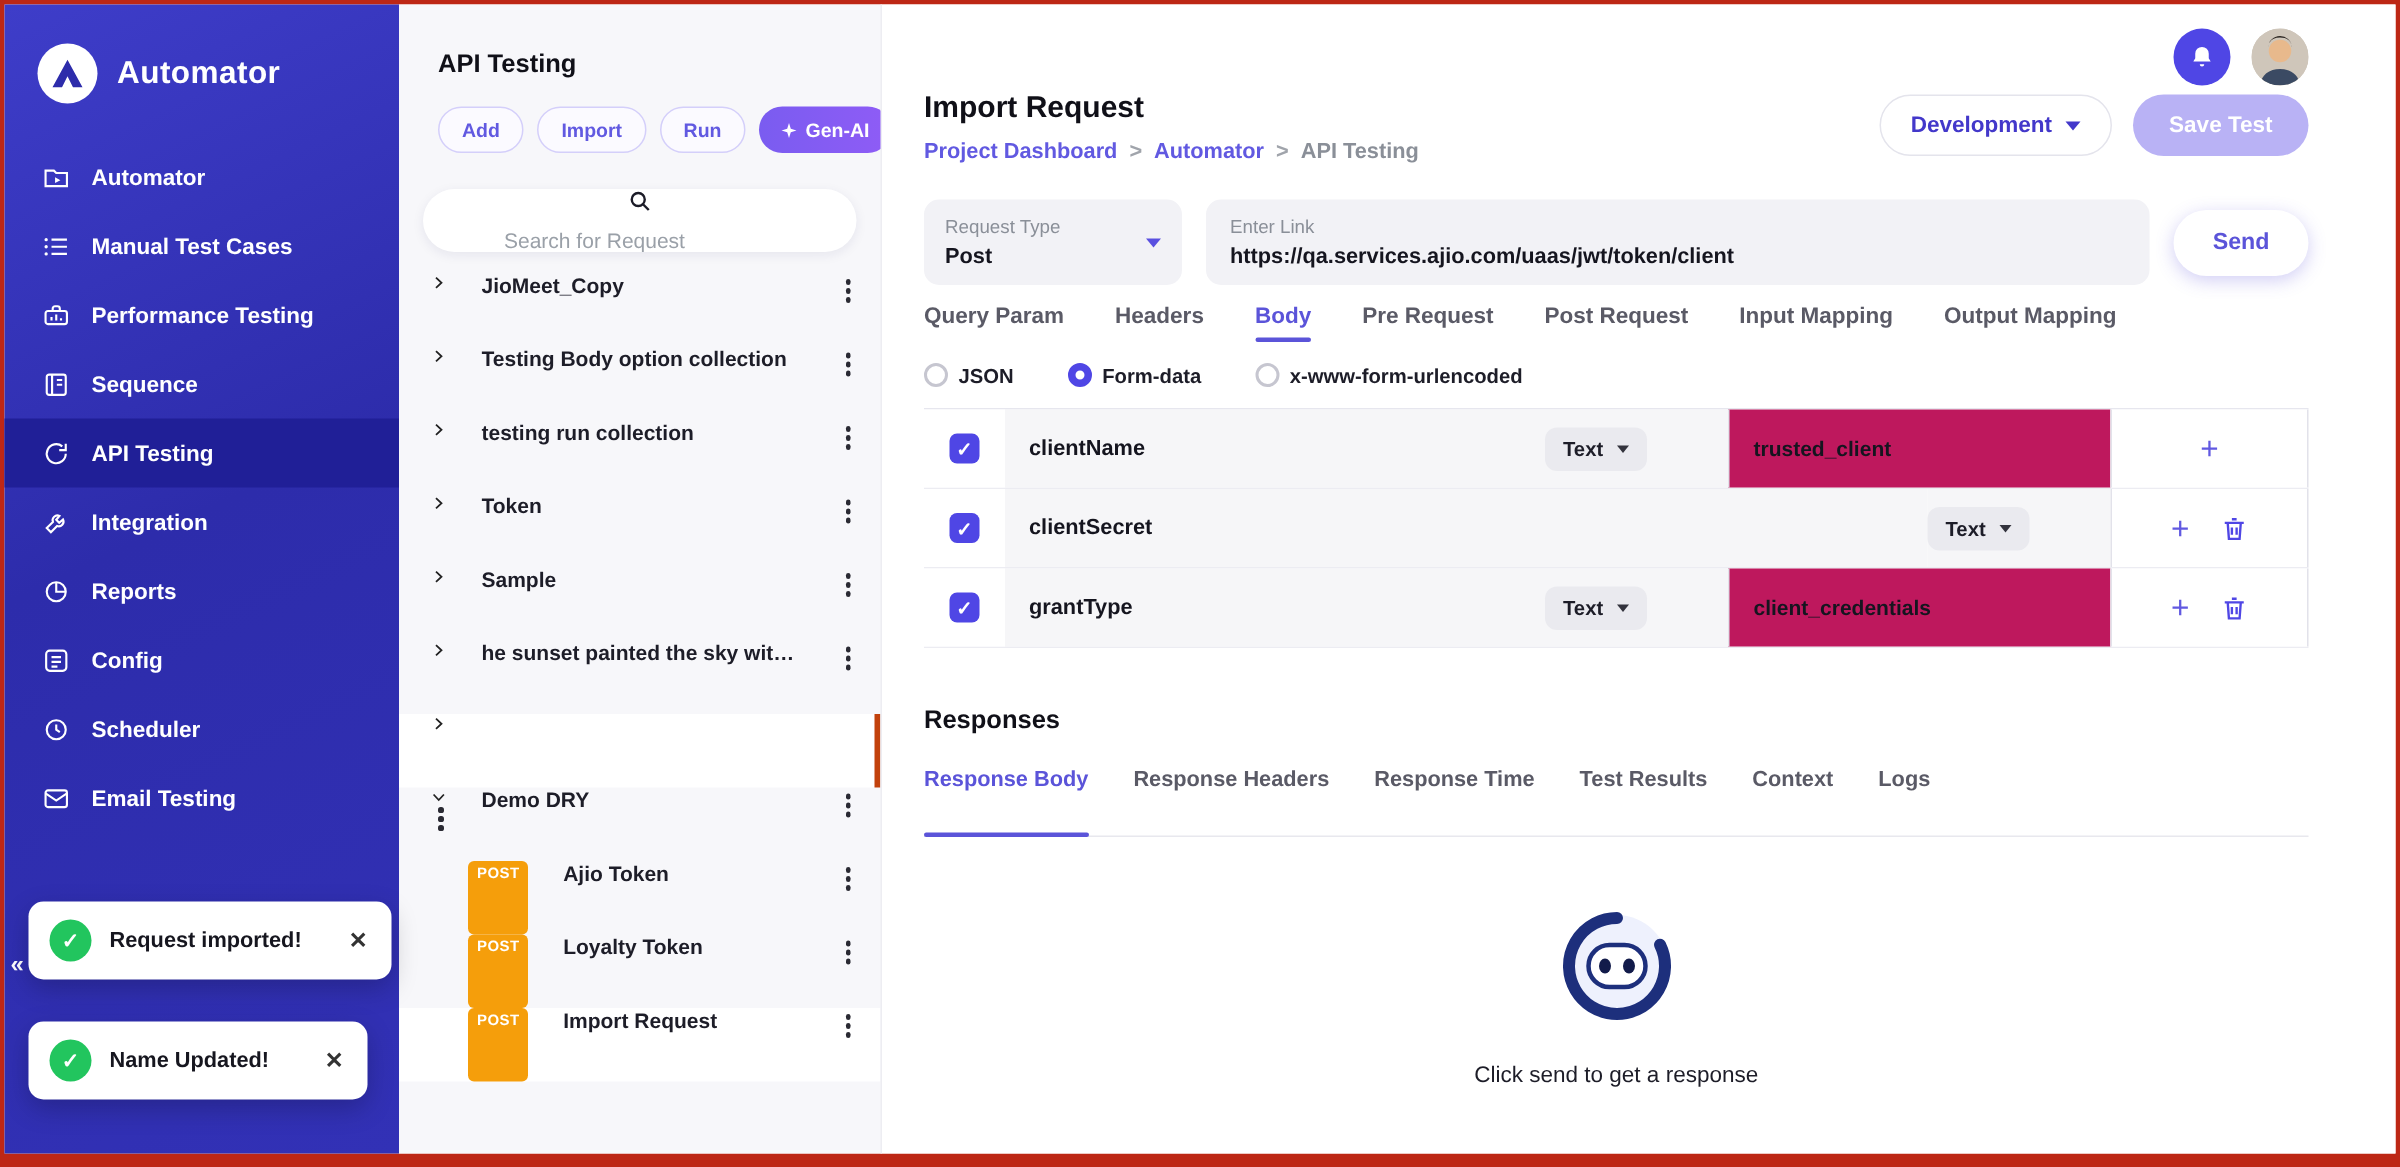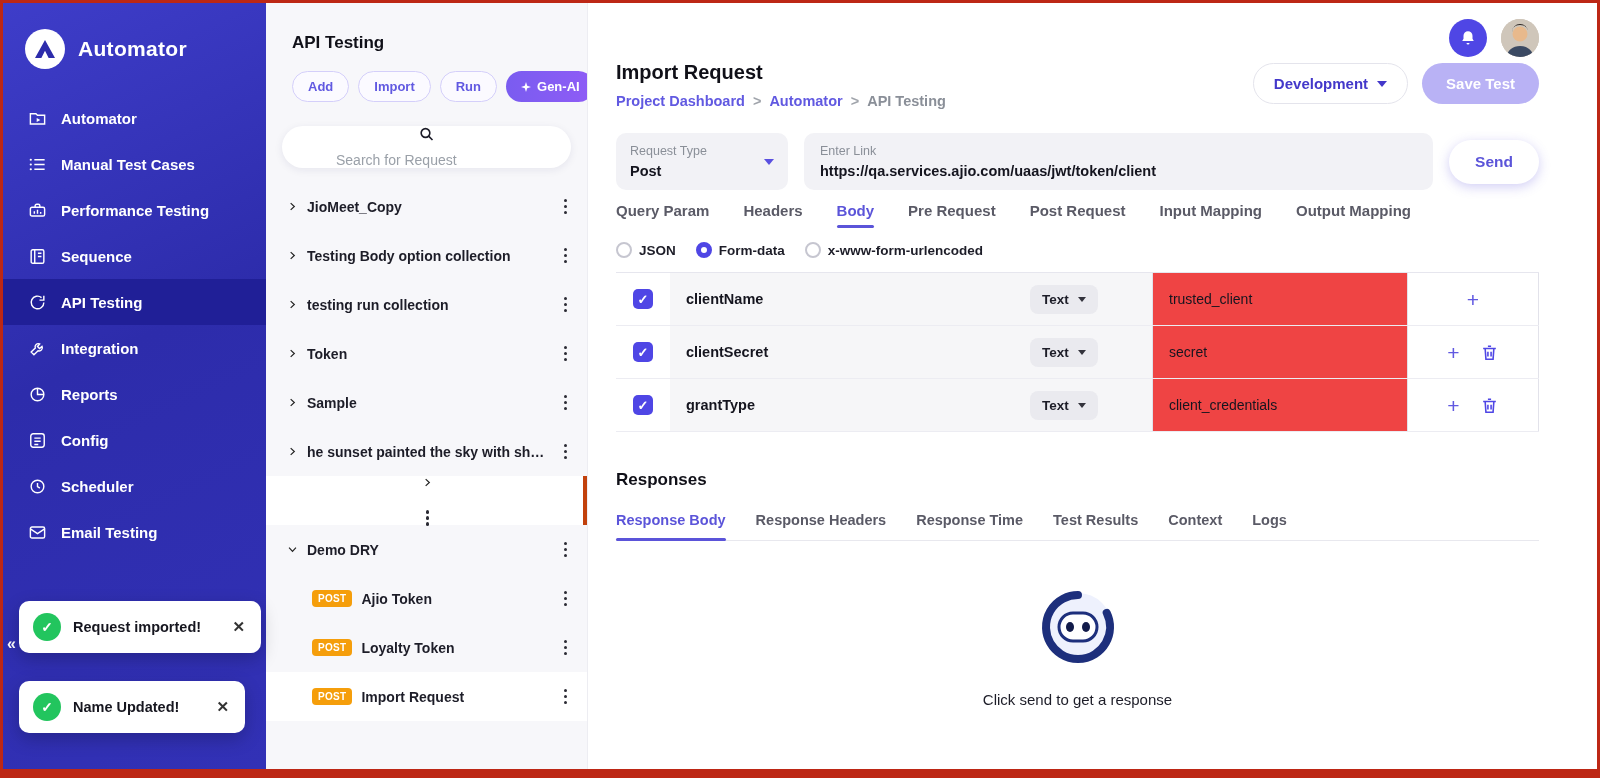--- a/index.html
+++ b/index.html
@@ -29,21 +29,21 @@
   
   .panel { width:322px; flex:0 0 322px; background:#f7f7fa; border-right:1px solid #ededf2; display:flex; flex-direction:column; overflow:hidden; }
   .panel-title { padding:30px 26px 6px 26px; font-size:17px; font-weight:700; color:#101018; }
   .panel-actions { display:flex; gap:9px; padding:12px 22px 18px 26px; }
   .pill-btn { border:1px solid #d4cffa; background:#fbfaff; color:#6159e1; border-radius:18px; padding:7px 15px; font-size:13px; font-weight:600; cursor:pointer; white-space:nowrap; }
   .pill-btn.genai { border:none; background:linear-gradient(90deg,#7a5cf0,#8f5cf6); color:#fff; display:flex; align-items:center; gap:5px; padding:7px 14px; }
   .search-box { margin:6px 16px 14px 16px; background:#fff; border-radius:22px; height:42px; display:flex; align-items:center; gap:10px; padding:0 16px; box-shadow:0 2px 8px rgba(30,30,90,.08);flex-direction:column; }
   .search-box input { border:none; outline:none; flex:1; font-size:14px; color:#333; background:transparent; font-family:inherit; }
   .search-box input::placeholder { color:#9aa0a8; }
   .clist { flex:1; overflow:hidden; }
-  .c-row { display:flex; align-items:center; gap:9px; height:49px; padding:0 14px 0 20px; cursor:pointer; }
+  .c-row { display:flex; gap:23px; height:49px; padding:0 14px 0 20px; cursor:pointer; }
   .c-row .lbl { flex:1; font-size:14px; font-weight:600; color:#1d1d28; white-space:nowrap; overflow:hidden; text-overflow:ellipsis; }
   .c-row.hl { background:#fff; }
   .c-row.hl-bar { background:#fff; border-right:4px solid #c2410c;flex-direction:column; }
   .chev { width:12px; height:12px; flex:0 0 12px; display:flex; align-items:center; justify-content:center; }
   .kebab { display:flex; flex-direction:column; gap:2.5px; padding:4px 6px; cursor:pointer; }
   .kebab i { width:3.5px; height:3.5px; border-radius:50%; background:#2a2a33; display:block; }
   .child-row { padding-left:46px; }
   .method-badge { background:#f59e0b; color:#fff; font-size:10px; font-weight:700; letter-spacing:.3px; border-radius:4px; padding:3px 6px; flex:0 0 auto; }
 
   
@@ -68,41 +68,41 @@
   .field-value { font-size:14.5px; font-weight:700; color:#15151f; margin-top:5px; }
   .req-type .caret { position:absolute; right:14px; top:26px; color:#5a50e0; }
   .req-link { flex:1; background:#f2f2f6; border-radius:10px; padding:11px 16px; }
   .send-btn { align-self:center; border:none; background:#fff; color:#5b54d9; font-weight:700; font-size:15.5px; padding:13px 26px; border-radius:24px; box-shadow:0 3px 12px rgba(90,80,220,.28); cursor:pointer; font-family:inherit; }
 
   .tabs { display:flex; gap:34px; margin-top:12px; font-size:15px; }
   .tab { color:#5a5a66; font-weight:600; padding-bottom:9px; cursor:pointer; position:relative; }
   .tab.active { color:#5b54d9; }
   .tab.active::after { content:""; position:absolute; left:0; right:0; bottom:0; height:3px; border-radius:2px; background:#5b54d9; }
 
-  .modes { display:flex; align-items:flex-end; gap:20px; margin-top:14px; }
+  .modes { display:flex; align-items:flex-end; gap:36px; margin-top:14px; }
   .mode { display:flex; align-items:center; gap:7px; font-size:13.5px; font-weight:700; color:#1d1d28; cursor:pointer; }
   .radio { width:16px; height:16px; border-radius:50%; border:2px solid #c6c6d0; background:#fff; }
   .radio.on { border:5px solid #4f46e5; }
 
   .ftable { margin-top:14px; border-top:1px solid #e6e6ee; }
   .frow { display:flex; height:53px; border-bottom:1px solid #ececf2; }
   .c-check { width:54px; flex:0 0 54px; display:flex; align-items:center; justify-content:center; background:#fff; }
   .checkbox { width:20px; height:20px; border-radius:5px; background:#4f46e5; color:#fff; display:flex; align-items:center; justify-content:center; font-size:13px; font-weight:700; cursor:pointer; }
   .c-key { flex:1; background:#f6f6f8; display:flex; align-items:center; padding:0 16px; font-size:14.5px; font-weight:600; color:#15151f; }
   .c-type { width:122px; flex:0 0 122px; background:#f6f6f8; display:flex; align-items:center; }
   .type-pill { display:flex; align-items:center; gap:9px; background:#eaeaef; border-radius:8px; padding:7px 12px; font-size:13.5px; font-weight:700; color:#1d1d28; cursor:pointer; }
   .type-pill .caret { border-top-width:5px; border-left-width:4px; border-right-width:4px; color:#33333d; }
-  .c-value { width:255px; flex:0 0 255px; background:#ef4444; border-left:1px solid #e2e2ea; display:flex; align-items:center; padding:0 16px; font-size:14px; font-weight:400; color:#15151f; }
+  .c-value { width:255px; flex:0 0 255px; background:#be185d; border-left:1px solid #e2e2ea; display:flex; align-items:center; padding:0 16px; font-size:14px; font-weight:700; color:#15151f; }
   .c-actions { width:132px; flex:0 0 132px; background:#fff; border-left:1px solid #e2e2ea; border-right:1px solid #e2e2ea; display:flex; align-items:center; justify-content:center; gap:20px; }
   .plus-btn { color:#6159e1; font-size:21px; font-weight:500; cursor:pointer; line-height:1; }
   .trash-btn { cursor:pointer; display:flex; }
 
   .responses-title { margin-top:38px; font-size:17px; font-weight:700; color:#101018; }
   .resp-tabs { display:flex; gap:30px; margin-top:22px; border-bottom:1px solid #e8e8ee; font-size:14.5px; }
-  .resp-tab { color:#5a5a66; font-weight:600; padding-bottom:12px; cursor:pointer; position:relative; }
+  .resp-tab { color:#5a5a66; font-weight:600; padding-bottom:29px; cursor:pointer; position:relative; }
   .resp-tab.active { color:#5b54d9; }
   .resp-tab.active::after { content:""; position:absolute; left:0; right:0; bottom:-1px; height:3px; border-radius:2px; background:#5b54d9; }
   .empty-state { display:flex; flex-direction:column; align-items:center; margin-top:46px; }
   .empty-msg { margin-top:24px; font-size:15px; color:#1d1d28; font-weight:500; }
 </style>
 </head>
 <body>
 
 <div class="frame">
 
@@ -474,21 +474,20 @@
         <div class="c-check">
             <span class="checkbox">✓</span>
           </div>
         <div class="c-key">clientSecret</div>
         <div class="c-type">
             <span class="type-pill">
               <span>Text</span>
               <span class="caret"></span>
             </span>
           </div>
-        <div class="c-value">secret</div>
         <div class="c-actions">
           <span class="plus-btn">+</span>
           <span class="trash-btn">
               <svg width="19" height="19" viewBox="0 0 24 24" fill="none" stroke="#4f46e5" stroke-width="2">
                 <path d="M4 7h16M10 4h4M6.5 7l1 13.5h9l1-13.5M10 11v6M14 11v6"></path>
               </svg>
             </span>
         </div>
       </div>
       <div class="frow">

